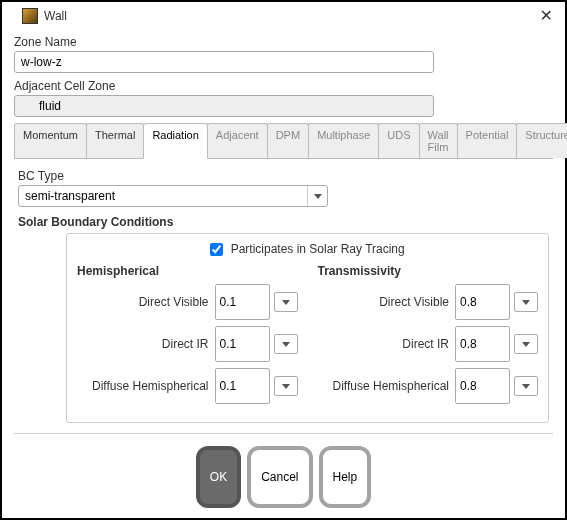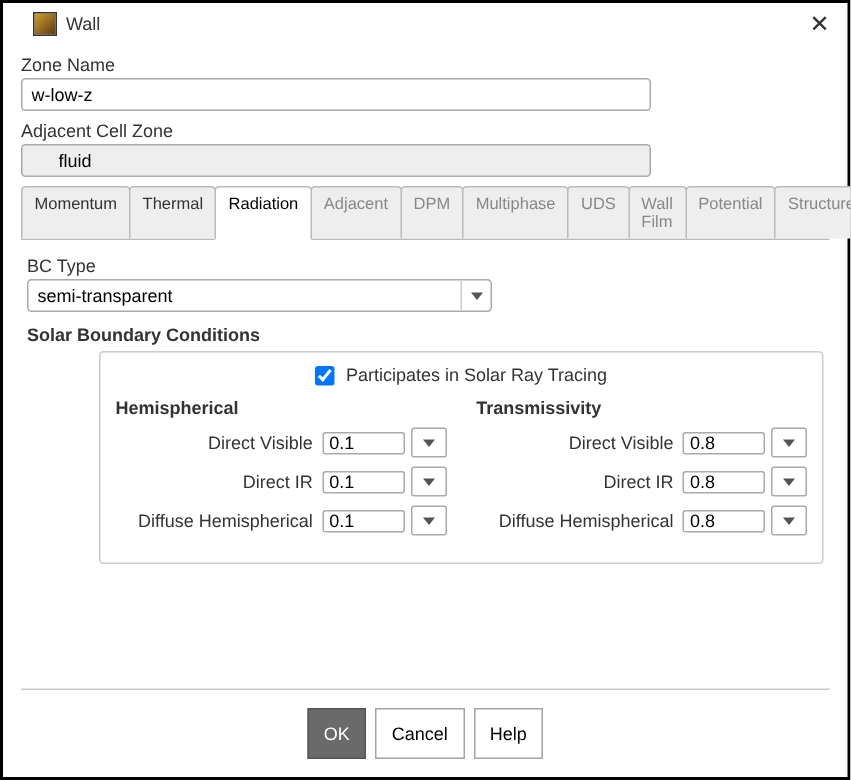--- a/index.html
+++ b/index.html
@@ -25,26 +25,26 @@
 .section-title { font-weight: bold; margin: 8px 0 4px; }
 .group-box { border: 1px solid #ccc; border-radius: 3px; padding: 8px 10px 12px; margin-left: 48px; }
 .check-row { text-align: center; margin-bottom: 8px; }
 .check-row label { font-size: 12px; }
 .check-row input { vertical-align: middle; margin-right: 4px; }
 .cols { display: flex; gap: 20px; }
 .col { flex: 1; }
 .col-title { font-weight: bold; margin-bottom: 6px; font-size: 12px; }
 .prop-row { display: flex; align-items: center; margin-bottom: 6px; }
 .prop-label { flex: 1; text-align: right; padding-right: 6px; font-size: 12px; }
-.num-input { width: 55px; padding: 2px 4px; border: 1px solid #aaa; border-radius: 2px; font-size: 12px; height: 15px; }
+.num-input { width: 55px; padding: 2px 4px; border: 1px solid #aaa; border-radius: 2px; font-size: 12px; height: 36px; }
 .dd-btn { width: 24px; height: 20px; border: 1px solid #aaa; border-radius: 2px; background: #fff; margin-left: 4px; display: flex; align-items: center; justify-content: center; cursor: pointer; }
 .caret-down { width: 0; height: 0; border-left: 4px solid transparent; border-right: 4px solid transparent; border-top: 5px solid #555; }
 .footer-sep { border-top: 1px solid #ccc; margin: 0 12px; }
 .footer { display: flex; justify-content: center; gap: 6px; padding: 12px; }
-.btn { padding: 9px 10px; border: 1px solid #a3a3a3; border-radius: 0; background: #fff; font-size: 12px; cursor: pointer; }
+.btn { padding: 20px 10px; border: 4px solid #a3a3a3; border-radius: 12px; background: #fff; font-size: 12px; cursor: pointer; }
 .btn.primary { background: #6a6a6a; color: #fff; border-color: #555; }
 </style>
 </head>
 <body>
 
 <div class="dialog">
   <div class="titlebar">
     <div class="app-icon"></div>
     <div class="title">Wall</div>
     <div class="close-x">✕</div>

